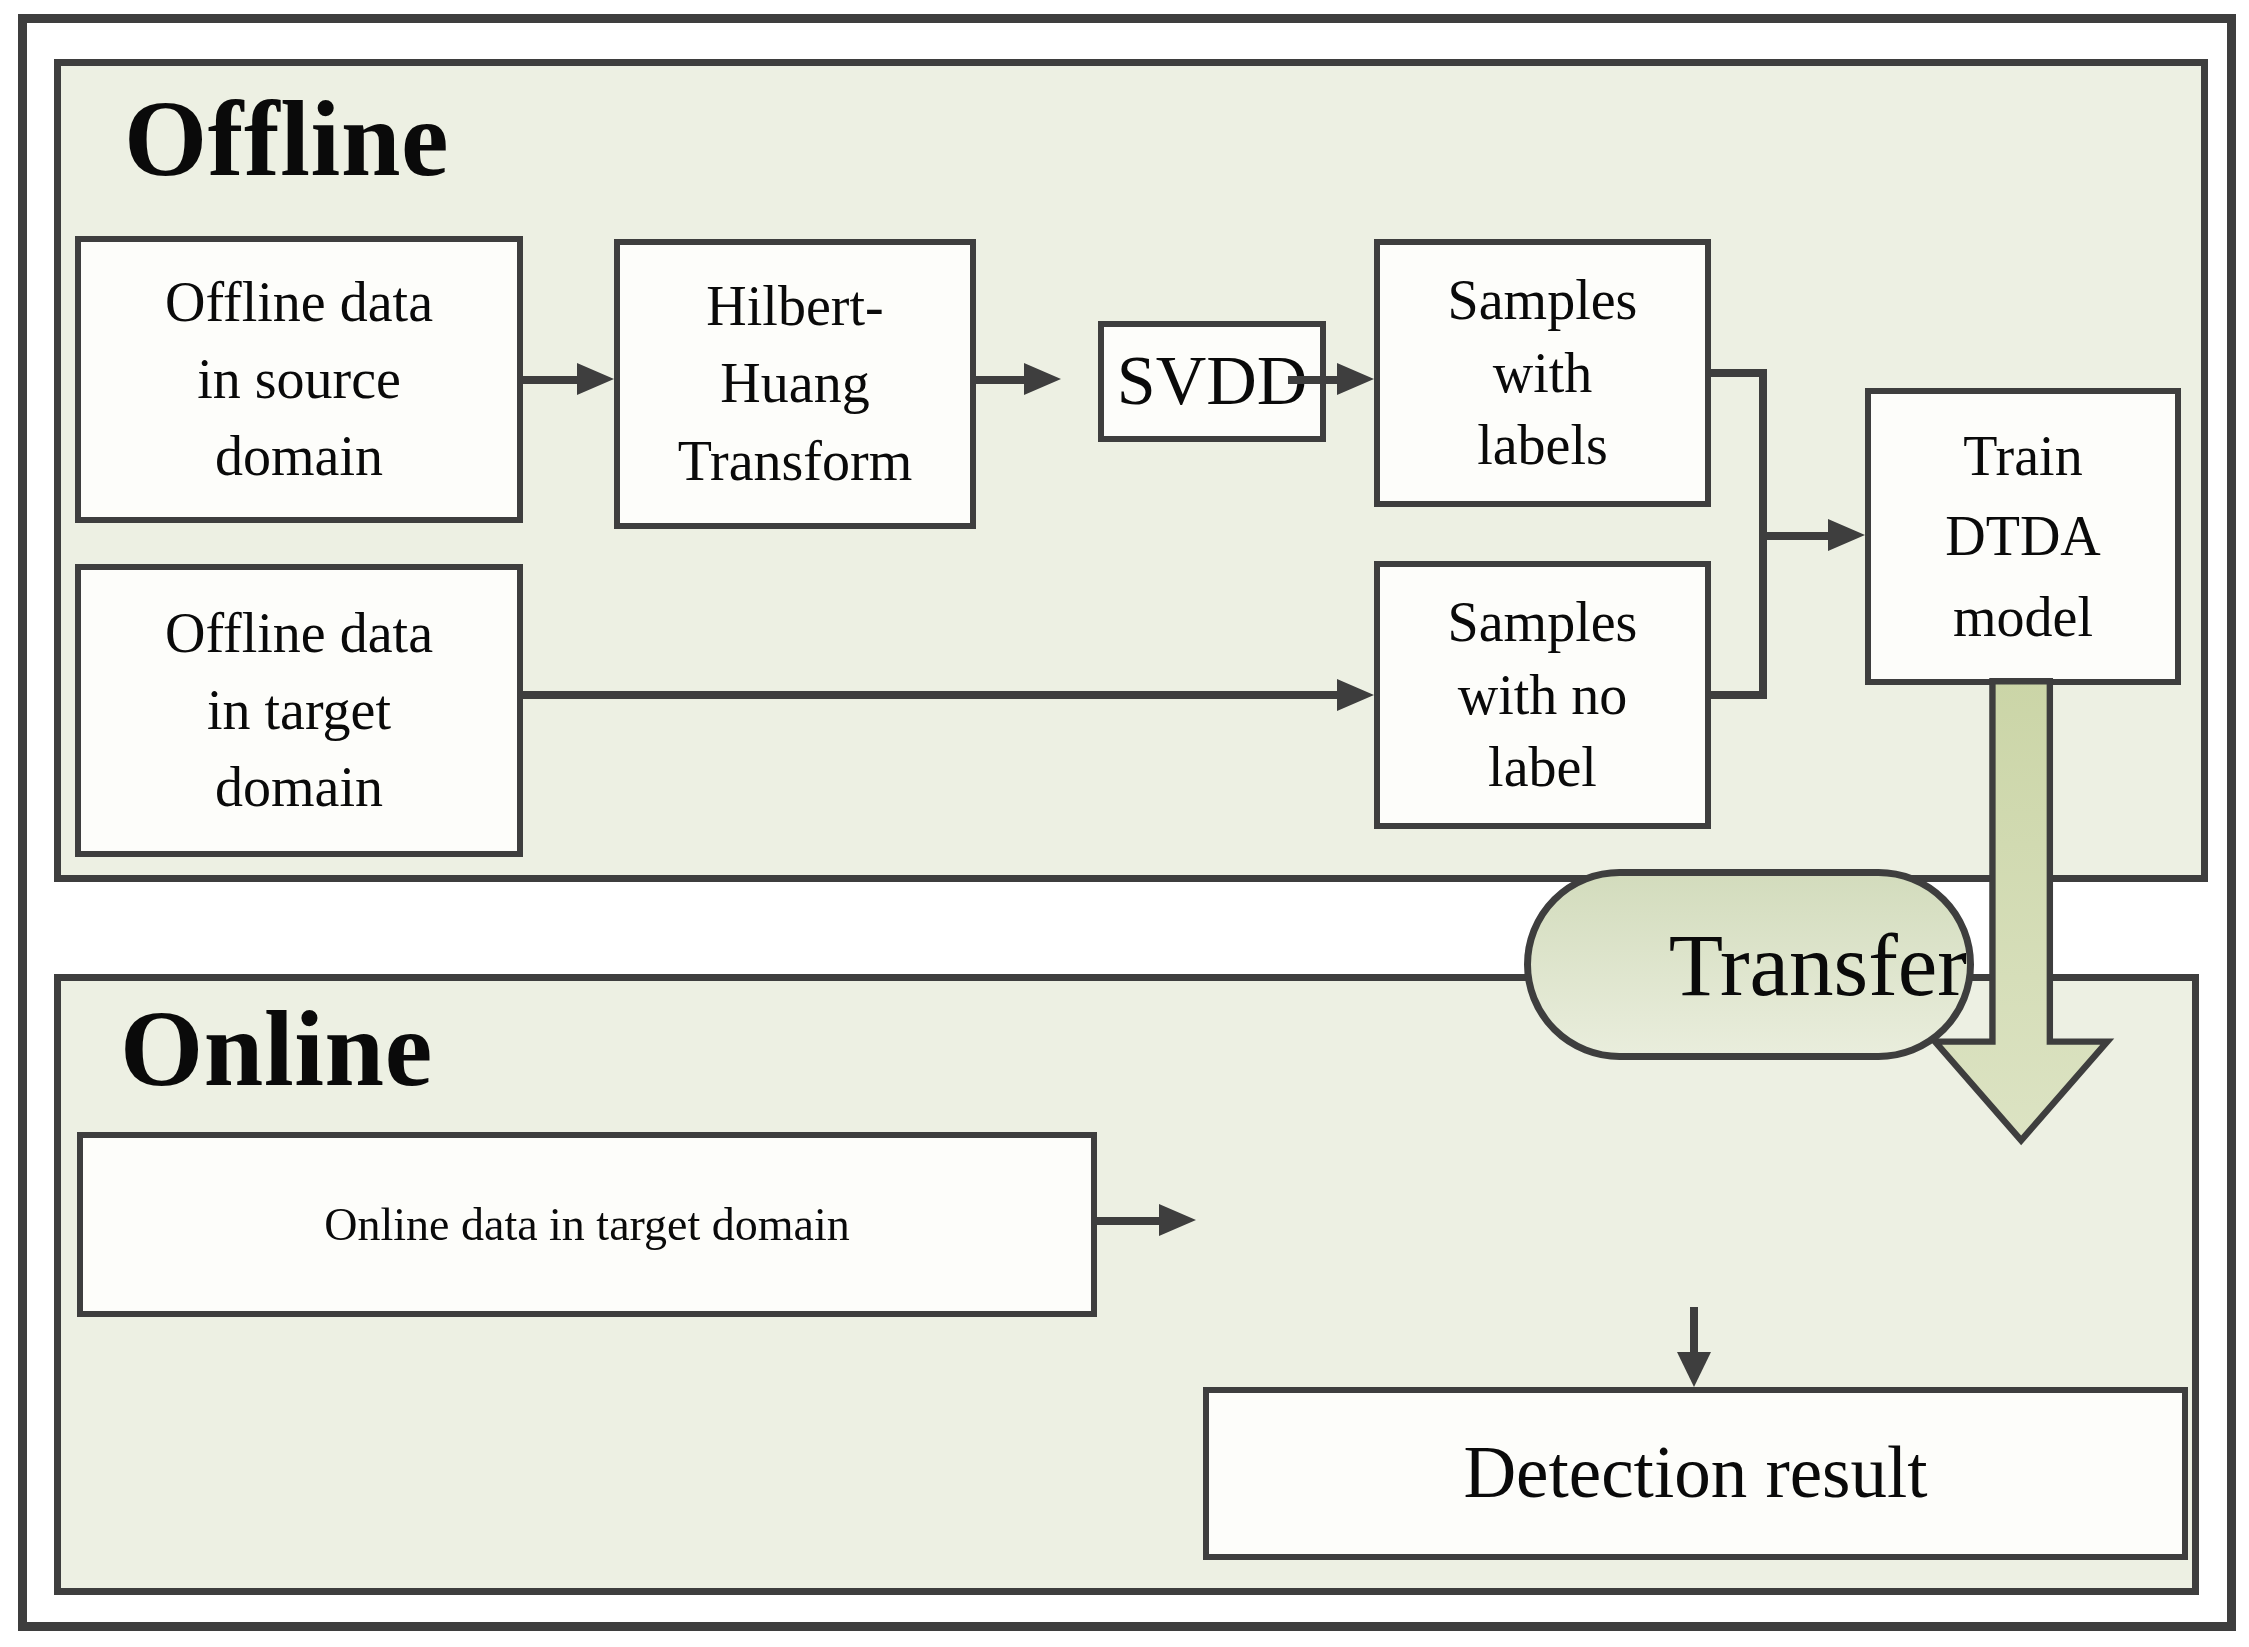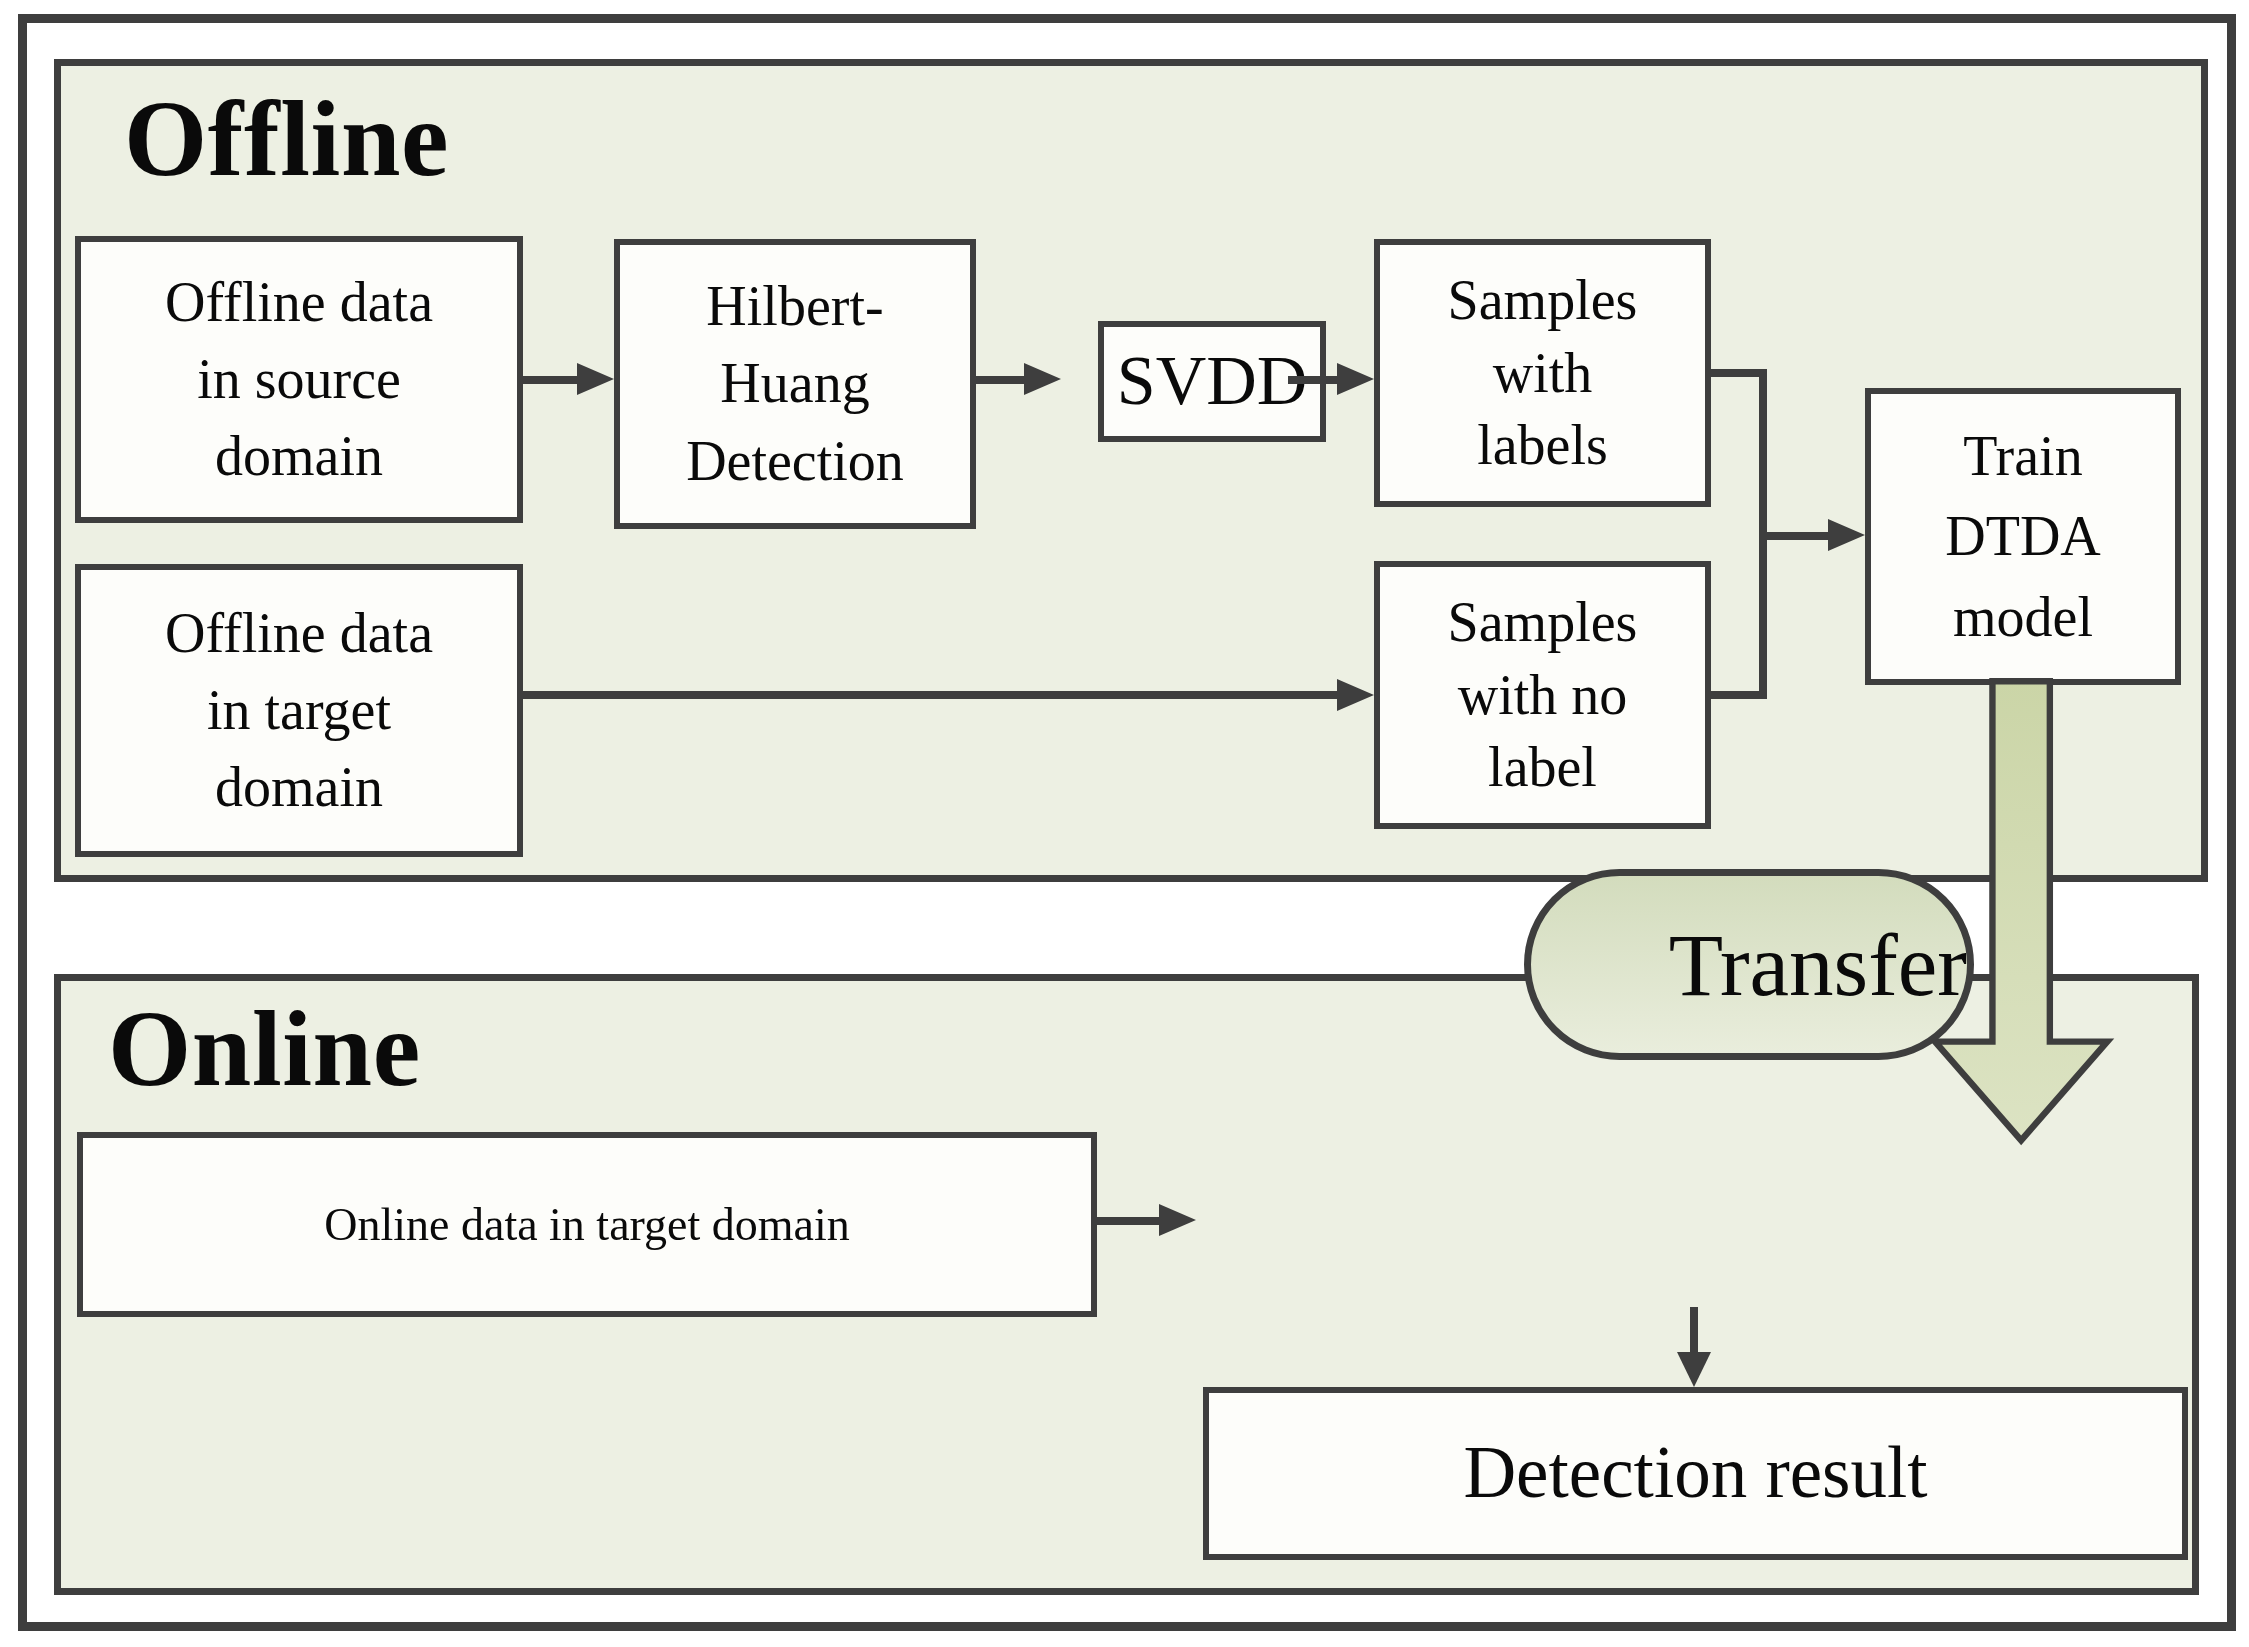--- a/index.html
+++ b/index.html
@@ -57,29 +57,29 @@
 <body>
 
 <div id="stage">
 
   <div class="frame" style="left:18px; top:14px; width:2218px; height:1617px;"></div>
 
   <div class="panel" style="left:54px; top:59px; width:2154px; height:823px;"></div>
   <div class="title" style="left:124px; top:86px; font-size:107px;">Offline</div>
 
   <div class="panel" style="left:54px; top:974px; width:2145px; height:621px;"></div>
-  <div class="title" style="left:108px; top:996px; font-size:107px;">Online</div>
+  <div class="title" style="left:120px; top:996px; font-size:107px;">Online</div>
 
   <div class="box f-std" style="left:75px; top:236px; width:448px; height:287px;">Offline data
 in source
 domain</div>
 
   <div class="box f-std" style="left:614px; top:239px; width:362px; height:290px;">Hilbert-
 Huang
-Detection</div>
+Transform</div>
 
   <div class="box f-svdd" style="left:1060px; top:321px; width:228px; height:121px;">SVDD</div>
 
   <div class="box f-std lh-tight" style="left:1374px; top:239px; width:337px; height:268px;">Samples
 with
 labels</div>
 
   <div class="box f-std lh-tight" style="left:1374px; top:561px; width:337px; height:268px;">Samples
 with no
 label</div>

